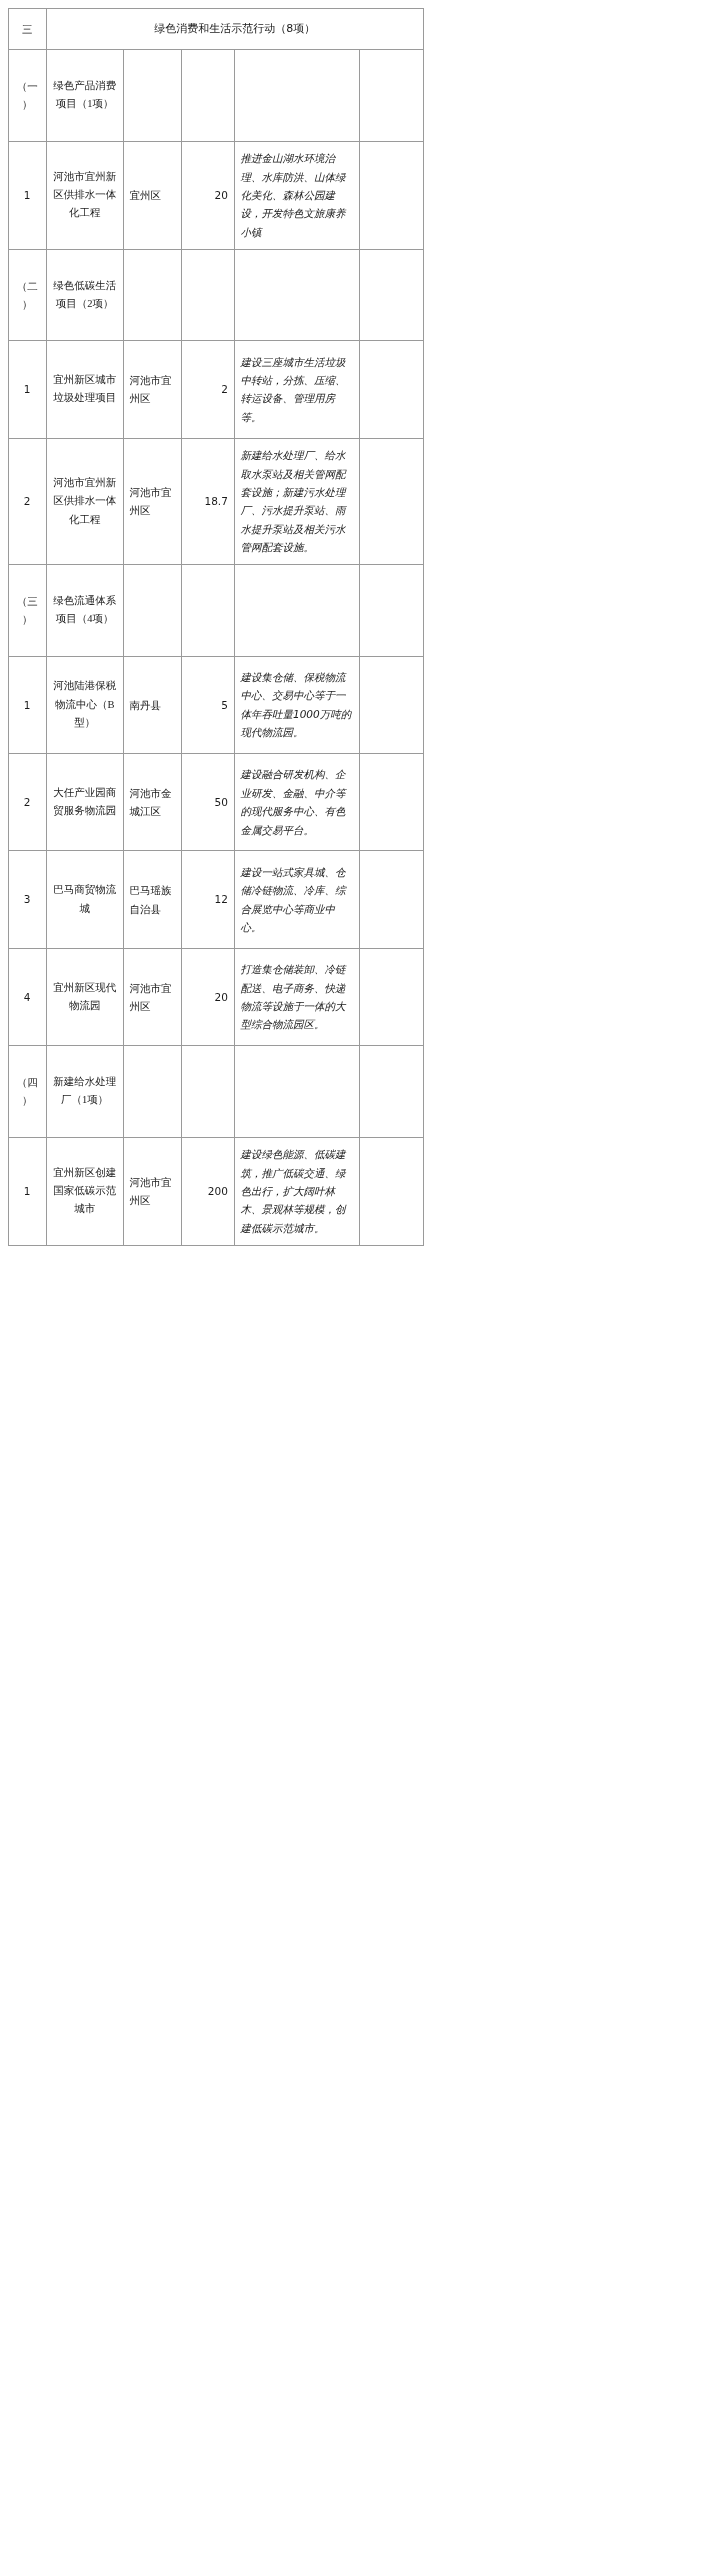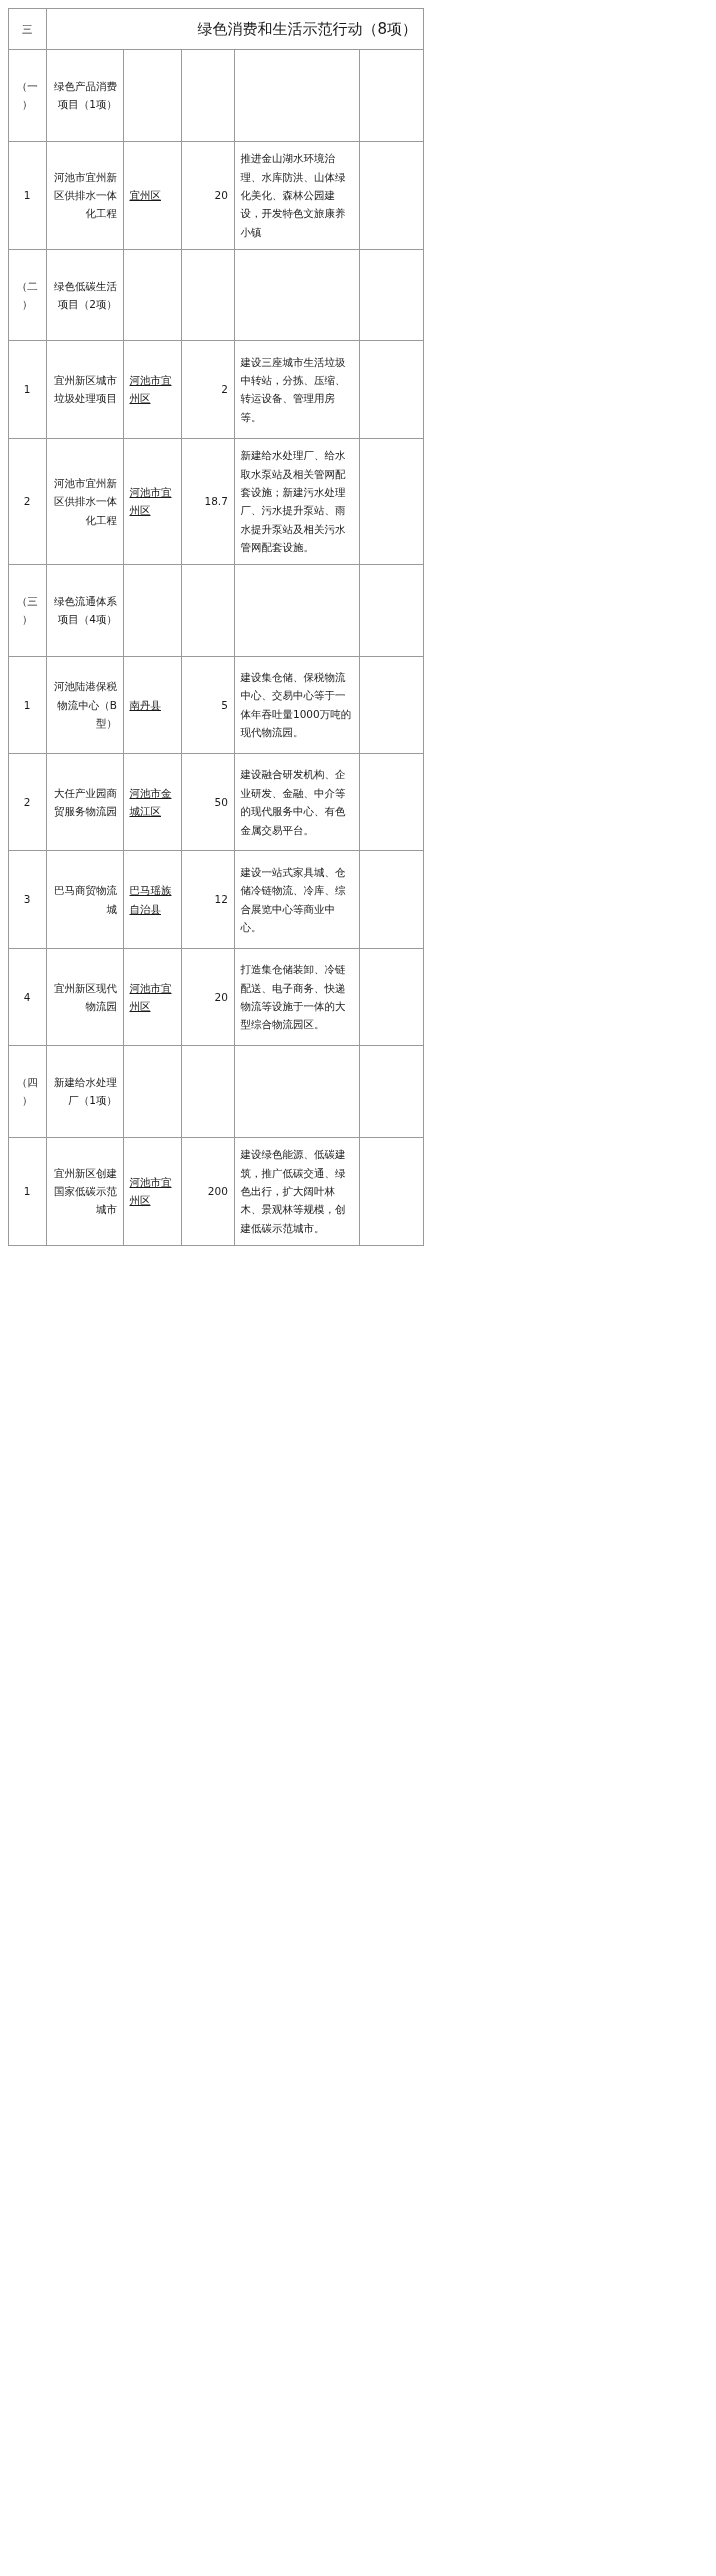--- a/index.html
+++ b/index.html
@@ -39,43 +39,44 @@
   col.c-area  { width: 58px; }
   col.c-inv   { width: 53px; }
   col.c-desc  { width: 125px; }
   col.c-last  { width: 64px; }
 
   td.idx {
     text-align: center;
     vertical-align: middle;
   }
   td.name {
-    text-align: right;
+    text-align: center;
+    font-family: Liberation Serif, serif;
   }
   td.area {
     text-align: left;
-    text-decoration: underline;
   }
   td.inv {
     text-align: right;
   }
   td.desc {
     text-align: left;
+    font-style: italic;
   }
   td.last {
     text-align: center;
   }
   tr.section-row td.section-idx {
     text-align: center;
     vertical-align: middle;
     font-size: 10.5px;
   }
   tr.section-row td.section-title {
-    text-align: right;
-    font-size: 15px;
+    text-align: center;
+    font-size: 11px;
   }
   
   tr.section-row td { height: 29px; padding-top: 5.8px; padding-bottom: 5.8px; }
   tr.group-row td { height: 75px; }
   tr.item-row td { height: 81px; }
 </style>
 </head>
 <body>
 
 <div class="page">

